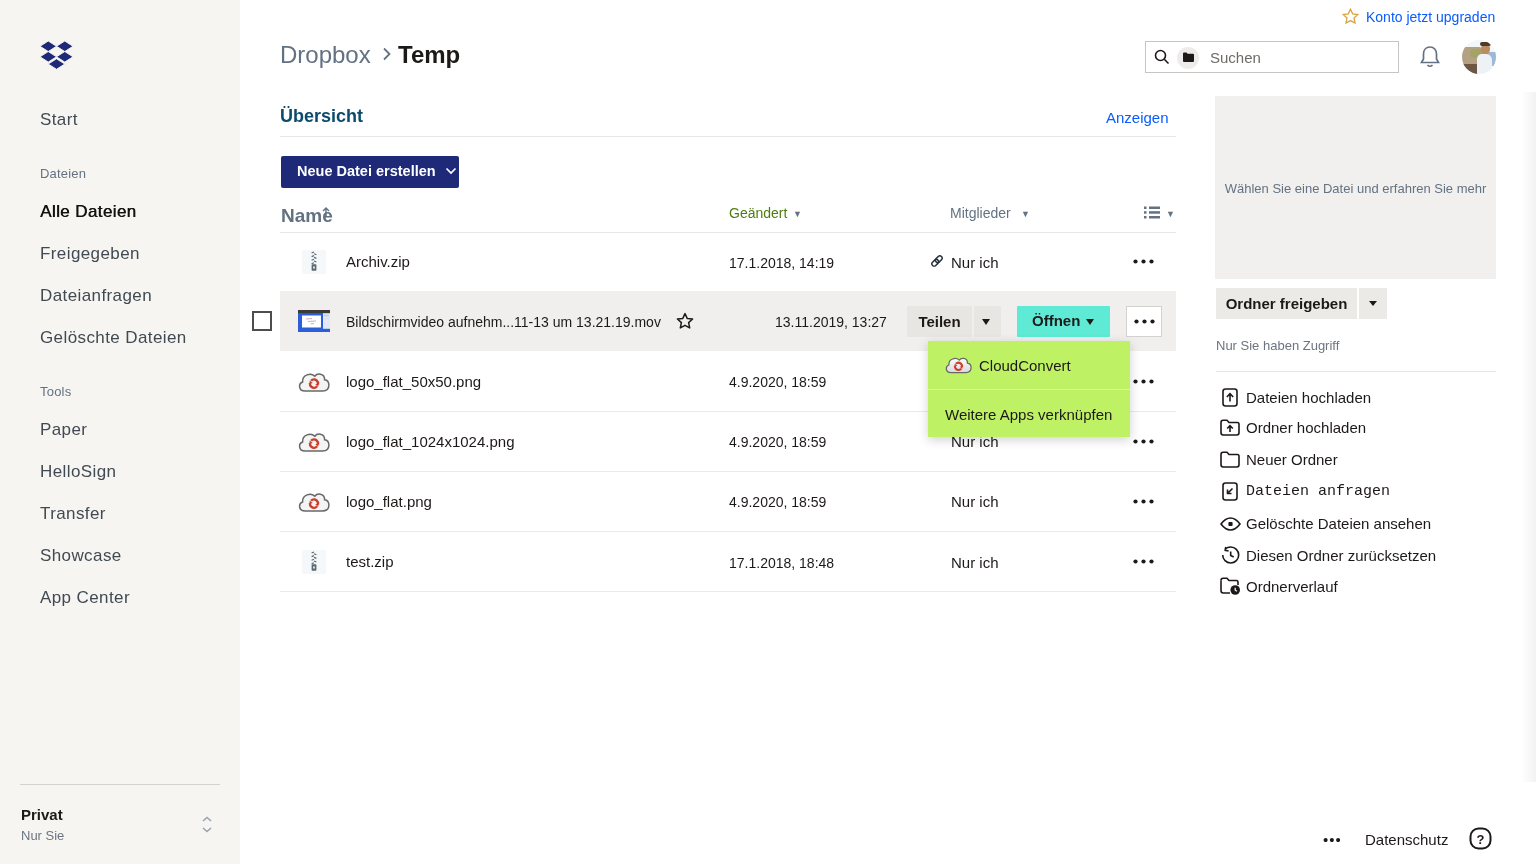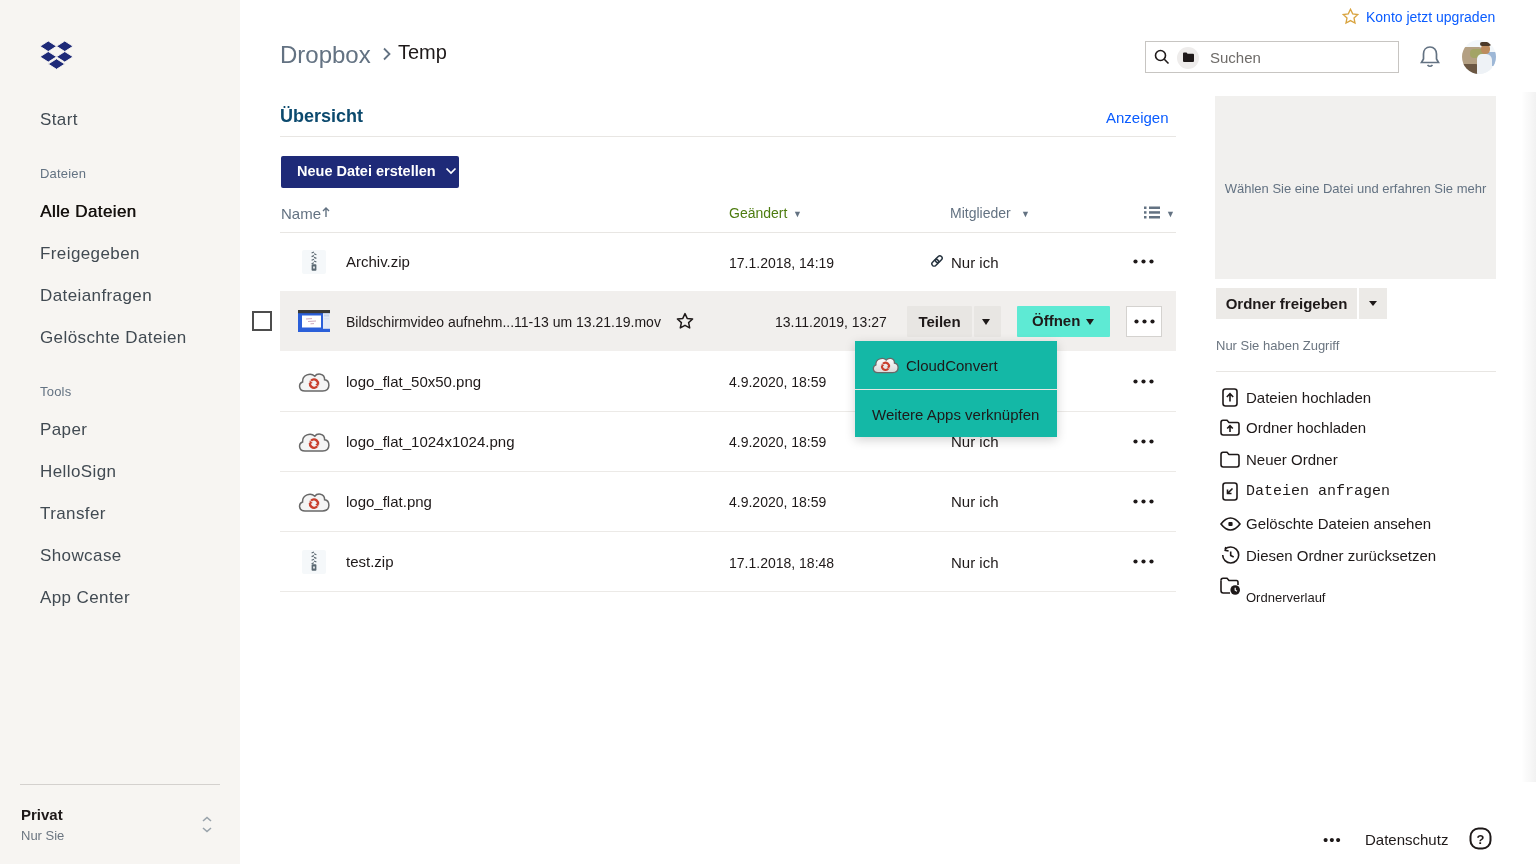--- a/index.html
+++ b/index.html
@@ -39,21 +39,21 @@
   <svg class="abs" style="left:200px;top:815px;" width="14" height="20" viewBox="0 0 14 20">
     <path d="M3 6 L7 2.5 L11 6" fill="none" stroke="#9aa3ab" stroke-width="1.6"></path>
     <path d="M3 13 L7 16.5 L11 13" fill="none" stroke="#9aa3ab" stroke-width="1.6"></path>
   </svg>
 </div>
 
 <div class="abs" style="left:280px;top:41px;font-size:24px;color:#637282;">Dropbox</div>
 <svg class="abs" style="left:382px;top:47px;" width="9" height="14" viewBox="0 0 9 14">
     <path d="M2 1.5 L7.5 7 L2 12.5" fill="none" stroke="#637282" stroke-width="1.8"></path>
   </svg>
-<div class="abs" style="left:398px;top:41px;font-size:20px;font-weight:normal;color:#1e1919;">Temp</div>
+<div class="abs" style="left:398px;top:41px;font-size:24px;font-weight:bold;color:#1e1919;">Temp</div>
 
 <svg class="abs" style="left:1342px;top:8px;" width="17" height="17" viewBox="0 0 17 17">
   <path d="M8.5 1.2 L10.7 5.9 L15.8 6.5 L12 10 L13 15.1 L8.5 12.6 L4 15.1 L5 10 L1.2 6.5 L6.3 5.9 Z" fill="none" stroke="#d9a440" stroke-width="1.3"></path>
 </svg>
 <div class="abs" style="left:1366px;top:9px;font-size:14px;color:#0a5cff;">Konto jetzt upgraden</div>
 
 <div class="abs" style="left:1145px;top:41px;width:254px;height:32px;border:1px solid #c7c5c2;background:#fff;"></div>
 <svg class="abs" style="left:1154px;top:49px;" width="16" height="16" viewBox="0 0 16 16">
   <circle cx="6.5" cy="6.5" r="5" fill="none" stroke="#1e1919" stroke-width="1.6"></circle>
   <line x1="10.3" y1="10.3" x2="14.5" y2="14.5" stroke="#1e1919" stroke-width="1.6"></line>
@@ -82,21 +82,21 @@
 <div class="abs" style="left:280px;top:106px;font-size:18px;font-weight:bold;color:#0c4a6e;">Übersicht</div>
 <div class="abs" style="left:1106px;top:109px;font-size:15px;color:#0a5cff;">Anzeigen</div>
 <div class="abs" style="left:280px;top:136px;width:896px;height:1px;background:#e8e6e3;"></div>
 
 <div class="abs" style="left:281px;top:156px;width:178px;height:32px;background:#1e2a78;border-radius:2px;"></div>
 <div class="abs" style="left:297px;top:163px;font-size:14.5px;font-weight:bold;color:#fff;">Neue Datei erstellen</div>
 <svg class="abs" style="left:445px;top:167px;" width="12" height="8" viewBox="0 0 12 8">
     <path d="M1.5 1.5 L6 6 L10.5 1.5" fill="none" stroke="#fff" stroke-width="1.7"></path>
   </svg>
 
-<div class="abs" style="left:281px;top:205px;font-size:15px;font-weight:normal;color:#637282;">Name</div>
+<div class="abs" style="left:281px;top:205px;font-size:19px;font-weight:bold;color:#637282;">Name</div>
 <svg class="abs" style="left:322px;top:207px;" width="8" height="11" viewBox="0 0 8 11">
     <path d="M4 10 L4 1 M1 4 L4 1 L7 4" fill="none" stroke="#637282" stroke-width="1.4"></path>
   </svg>
 <div class="abs" style="left:729px;top:205px;font-size:14px;color:#4d7c0f;">Geändert</div>
 <div class="abs" style="left:793px;top:209px;color:#637282;font-size:9px;">▼</div>
 <div class="abs" style="left:950px;top:205px;font-size:14px;color:#637282;">Mitglieder</div>
 <div class="abs" style="left:1021px;top:209px;color:#637282;font-size:9px;">▼</div>
 <svg class="abs" style="left:1144px;top:206px;" width="16" height="13" viewBox="0 0 16 13">
   <g fill="#637282">
       <rect x="0" y="0.5" width="2.5" height="2.5"></rect>
@@ -232,21 +232,21 @@
 </svg>
 <div class="abs" style="left:346px;top:553px;font-size:15px;">test.zip</div>
 <div class="abs" style="left:729px;top:555px;font-size:14px;">17.1.2018, 18:48</div>
 <div class="abs" style="left:951px;top:554px;font-size:15px;">Nur ich</div>
 <svg class="abs" style="left:1133px;top:559px;" width="21" height="5" viewBox="0 0 21 5">
     <circle cx="2.5" cy="2.5" r="2.1" fill="#1e1919"></circle>
     <circle cx="10.5" cy="2.5" r="2.1" fill="#1e1919"></circle>
     <circle cx="18.5" cy="2.5" r="2.1" fill="#1e1919"></circle>
   </svg>
 
-<div class="abs" style="left:855px;top:341px;width:202px;height:96px;background:#14b8a6;box-shadow:0 3px 10px rgba(0,0,0,.18);z-index:5;">
+<div class="abs" style="left:928px;top:341px;width:202px;height:96px;background:#bef264;box-shadow:0 3px 10px rgba(0,0,0,.18);z-index:5;">
   <svg class="abs" style="left:17px;top:13px;" width="27" height="22" viewBox="0 0 32 24">
     <defs>
         <linearGradient id="cg" x1="0" y1="0" x2="0" y2="1">
           <stop offset="0" stop-color="#fdfdfd"></stop>
           <stop offset="1" stop-color="#d9d9d9"></stop>
         </linearGradient>
       </defs>
     <path d="M7 21 Q2.2 21 1.6 16.8 Q1.2 13.2 4.6 12 Q4.2 6.8 9 4.9 Q13.6 3.1 16.8 6.2 Q18.6 3.6 22.4 4.2 Q26.8 5 26.6 9.8 Q30.9 10.3 30.9 15.2 Q30.9 20.7 24.6 21 Z" fill="url(#cg)" stroke="#686868" stroke-width="1.5"></path>
     <g transform="rotate(40 16 13.6)">
       <circle cx="16" cy="13.6" r="4.3" fill="none" stroke="#c9402e" stroke-width="2.5" stroke-dasharray="10.7 2.8"></circle>
@@ -304,21 +304,21 @@
   <path d="M9.7 5.5 L9.7 9.5 L12.7 11" fill="none" stroke="#1e1919" stroke-width="1.6"></path>
 </svg>
 <div class="abs" style="left:1246px;top:547px;font-size:15px;">Diesen Ordner zurücksetzen</div>
 
 <svg class="abs" style="left:1220px;top:577px;" width="21" height="18" viewBox="0 0 21 18">
   <path d="M1 3.5 Q1 1.2 3 1.2 L7 1.2 L9 3.5 L16.5 3.5 Q18 3.5 18 5.5 L18 8" fill="none" stroke="#1e1919" stroke-width="1.6"></path>
   <path d="M18 8 L18 8 M1 3.5 L1 13.5 Q1 16 3.2 16 L10 16" fill="none" stroke="#1e1919" stroke-width="1.6"></path>
   <circle cx="15.2" cy="13" r="4.8" fill="#1e1919"></circle>
   <path d="M15.2 10.8 L15.2 13.2 L17 14.2" fill="none" stroke="#fff" stroke-width="1.2"></path>
 </svg>
-<div class="abs" style="left:1246px;top:578px;font-size:13px;margin-top:12px;">Ordnerverlauf</div>
+<div class="abs" style="left:1246px;top:578px;font-size:15px;">Ordnerverlauf</div>
 
 <div class="abs" style="left:1323px;top:831px;font-size:15px;color:#1e1919;letter-spacing:1px;">•••</div>
 <div class="abs" style="left:1365px;top:831px;font-size:15px;color:#1e1919;">Datenschutz</div>
 <svg class="abs" style="left:1469px;top:827px;" width="23" height="23" viewBox="0 0 23 23">
   <rect x="1.5" y="1.5" width="20" height="20" rx="8" fill="none" stroke="#1e1919" stroke-width="2"></rect>
   <text x="11.5" y="16.5" text-anchor="middle" font-size="13" font-weight="bold" fill="#1e1919" font-family="Liberation Sans">?</text>
 </svg>
 
 <div class="abs" style="left:1521px;top:92px;width:15px;height:690px;background:linear-gradient(to right, rgba(0,0,0,0) 0%, rgba(0,0,0,0.05) 100%);"></div>
 

